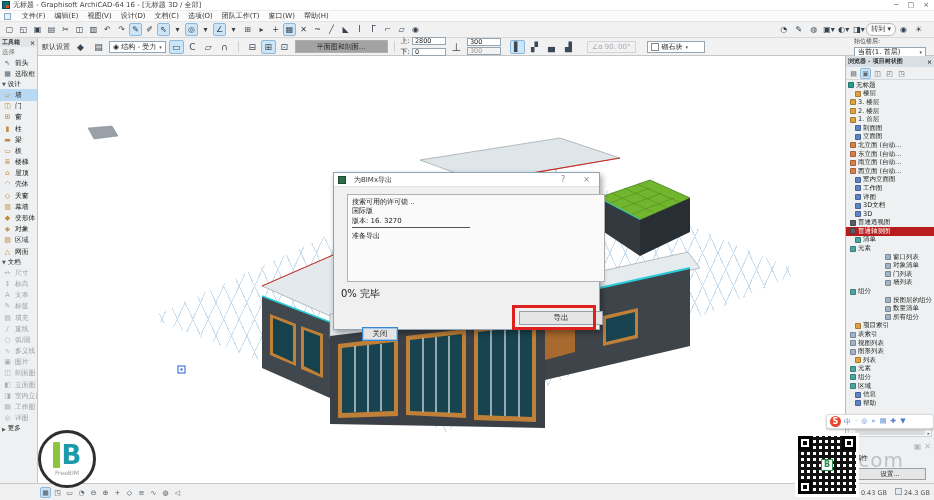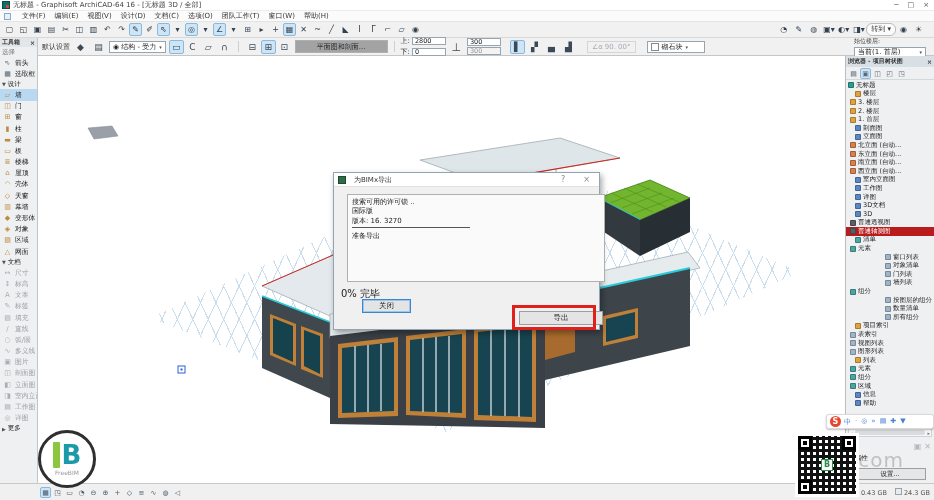--- a/index.html
+++ b/index.html
@@ -60,21 +60,21 @@
   
   #dialog{position:absolute;left:333px;top:172px;width:267px;height:158px;background:#f0f0f0;border:1px solid #8fa4b4;box-shadow:2px 3px 6px rgba(0,0,0,.35);z-index:50}
   #dlg-title{height:14px;display:flex;align-items:center;background:#fff;border-bottom:1px solid #e0e0e0;padding:0 4px;gap:8px}
   #dlg-icon{width:8px;height:8px;background:#2e6e46;border:1px solid #1d4a2e;flex:none}
   #dlg-title .t{font-size:7px;color:#333;flex:1}
   #dlg-title .c{color:#888;font-size:8px;padding:0 5px}
   #dlg-inset{position:absolute;left:13px;top:21px;width:258px;height:88px;background:#fafafa;border:1px solid #b0b0b0;padding:3px 4px;font-size:7px;line-height:1.5;color:#222}
   #dlg-inset .rule{width:118px;border-bottom:1px solid #555;margin:1px 0 3px 0}
   #dlg-progress{position:absolute;left:7px;top:114px;font-size:10px;color:#222}
   .dbtn{position:absolute;height:14px;background:#e4e4e4;border:1px solid #9aa0a6;text-align:center;line-height:12px;font-size:7.5px;color:#222}
-  #btn-close{left:28px;top:126px;width:49px;border:1px solid #3a87cf;box-shadow:inset 0 0 0 1px #9cc6ec}
+  #btn-close{left:28px;top:154px;width:36px;border:1px solid #3a87cf;box-shadow:inset 0 0 0 1px #9cc6ec}
   #btn-export{left:185px;top:138px;width:84px}
   #redbox{position:absolute;left:178px;top:132px;width:84px;height:25px;border:3px solid #e0201c;z-index:60;pointer-events:none}
 
   
   #navigator{position:absolute;right:0;top:56px;width:89px;bottom:17px;background:#eef0f1;border-left:1px solid #b9bdc0;overflow:hidden}
   #nav-head{height:11px;background:#d9e0e5;display:flex;align-items:center;justify-content:space-between;padding:0 2px;font-size:6px;font-weight:bold;color:#333}
   #nav-tools{height:13px;display:flex;align-items:center;gap:1px;padding:0 2px;border-bottom:1px solid #d5d8da}
   .nti{width:11px;height:11px;line-height:10px;text-align:center;font-size:7px;color:#5c6a76;border:1px solid transparent;border-radius:2px}
   .nti.a{background:#cde6f7;border-color:#8cb8dc}
   #nav-tree{position:absolute;left:0;top:25px;right:0;height:330px;overflow:hidden}

